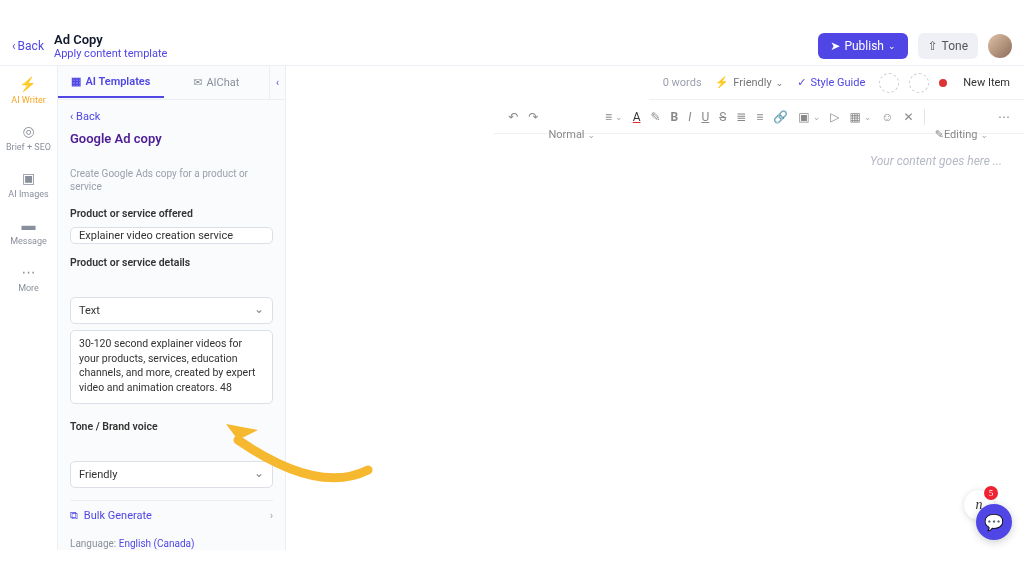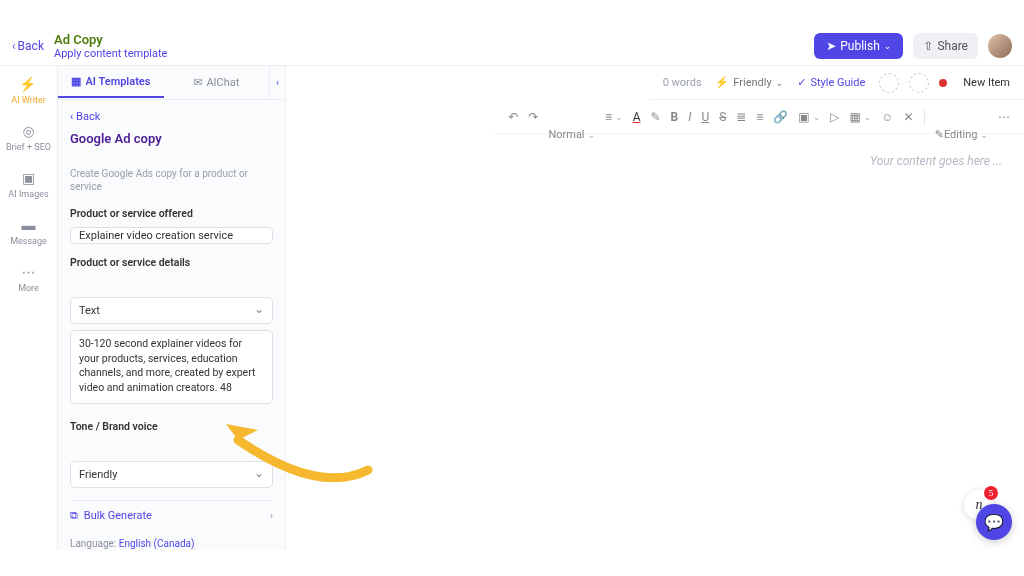--- a/index.html
+++ b/index.html
@@ -1,21 +1,21 @@
 <!DOCTYPE html>
 <html><head>
 <meta charset="utf-8">
 <style>
   * { box-sizing: border-box; margin: 0; padding: 0; font-family: -apple-system, BlinkMacSystemFont, "Segoe UI", Roboto, sans-serif; }
   body { background: #fff; width: 1024px; height: 576px; overflow: hidden; position: relative; }
   .app { position: absolute; top: 26px; left: 0; right: 0; bottom: 26px; background: #fff; display: flex; flex-direction: column; }
   .topbar { height: 40px; display: flex; align-items: center; padding: 0 12px; border-bottom: 1px solid #eceef3; }
   .back-link { color: #4f46e5; font-size: 12px; display: flex; align-items: center; gap: 2px; cursor: pointer; }
   .title-block { margin-left: 10px; }
-  .title-block .t { font-size: 13px; font-weight: 600; color: #4d7c0f; }
+  .title-block .t { font-size: 13px; font-weight: 600; color: #0f172a; }
   .title-block .s { font-size: 11px; color: #4f46e5; }
   .topbar-right { margin-left: auto; display: flex; align-items: center; gap: 10px; }
   .publish-btn { background: #4f46e5; color: #fff; border: none; border-radius: 6px; padding: 6px 12px; font-size: 12px; display: flex; align-items: center; gap: 4px; cursor: pointer; }
   .share-btn { background: #eef0f6; color: #555; border: none; border-radius: 6px; padding: 6px 10px; font-size: 12px; display: flex; align-items: center; gap: 4px; cursor: pointer; }
   .avatar { width: 24px; height: 24px; border-radius: 50%; background: linear-gradient(135deg,#e0c3a8,#8b6b5a); }
   .body { flex: 1; display: flex; min-height: 0; }
   .leftnav { width: 58px; border-right: 1px solid #eceef3; display: flex; flex-direction: column; align-items: center; padding-top: 10px; gap: 18px; }
   .nav-item { display: flex; flex-direction: column; align-items: center; font-size: 9px; color: #8a8f9c; gap: 3px; cursor: pointer; }
   .nav-item.active { color: #f5a623; }
   .nav-icon { font-size: 14px; }
@@ -76,21 +76,21 @@
       <div class="s">Apply content template</div>
     </div>
     <div class="topbar-right">
       <button class="publish-btn">
         <span>➤</span>
         <span>Publish</span>
         <span style="font-size:9px;">⌄</span>
       </button>
       <button class="share-btn">
         <span>⇧</span>
-        <span>Share</span>
+        <span>Tone</span>
       </button>
       <div class="avatar"></div>
     </div>
   </div>
 
   <div class="body">
 
     <div class="leftnav">
       <div class="nav-item active">
         <div class="nav-icon">⚡</div>

